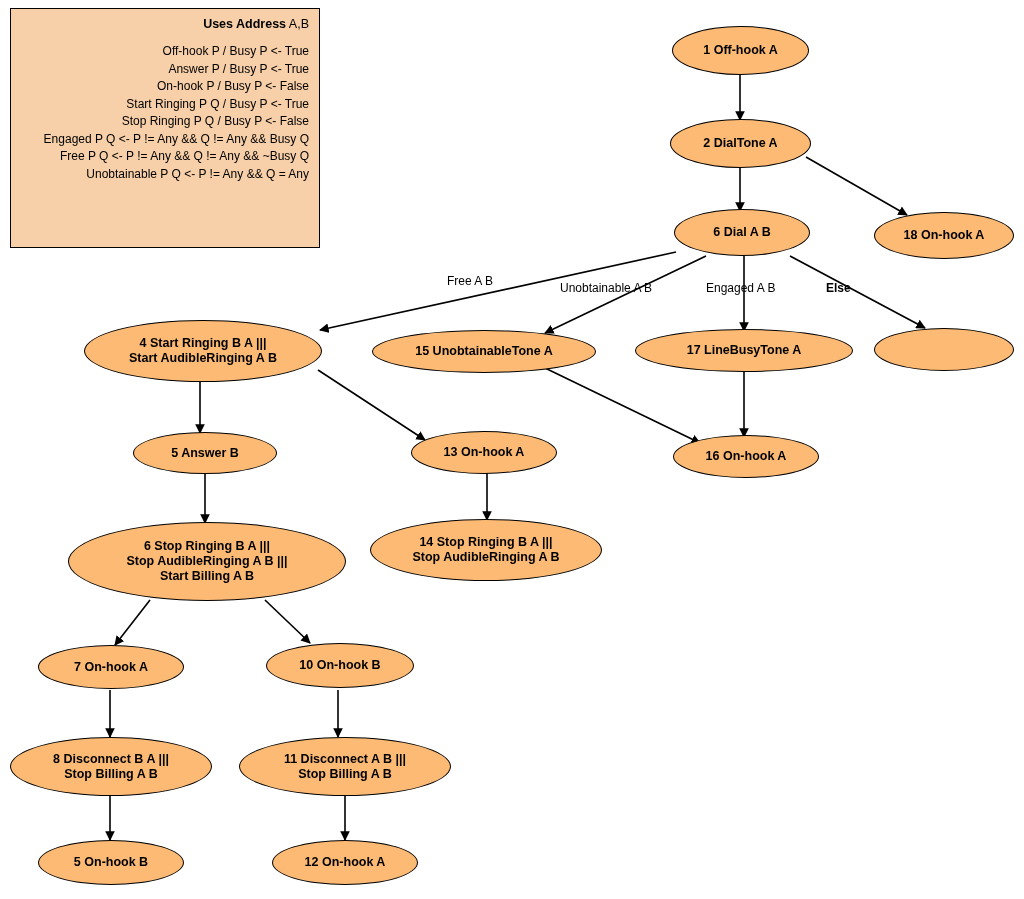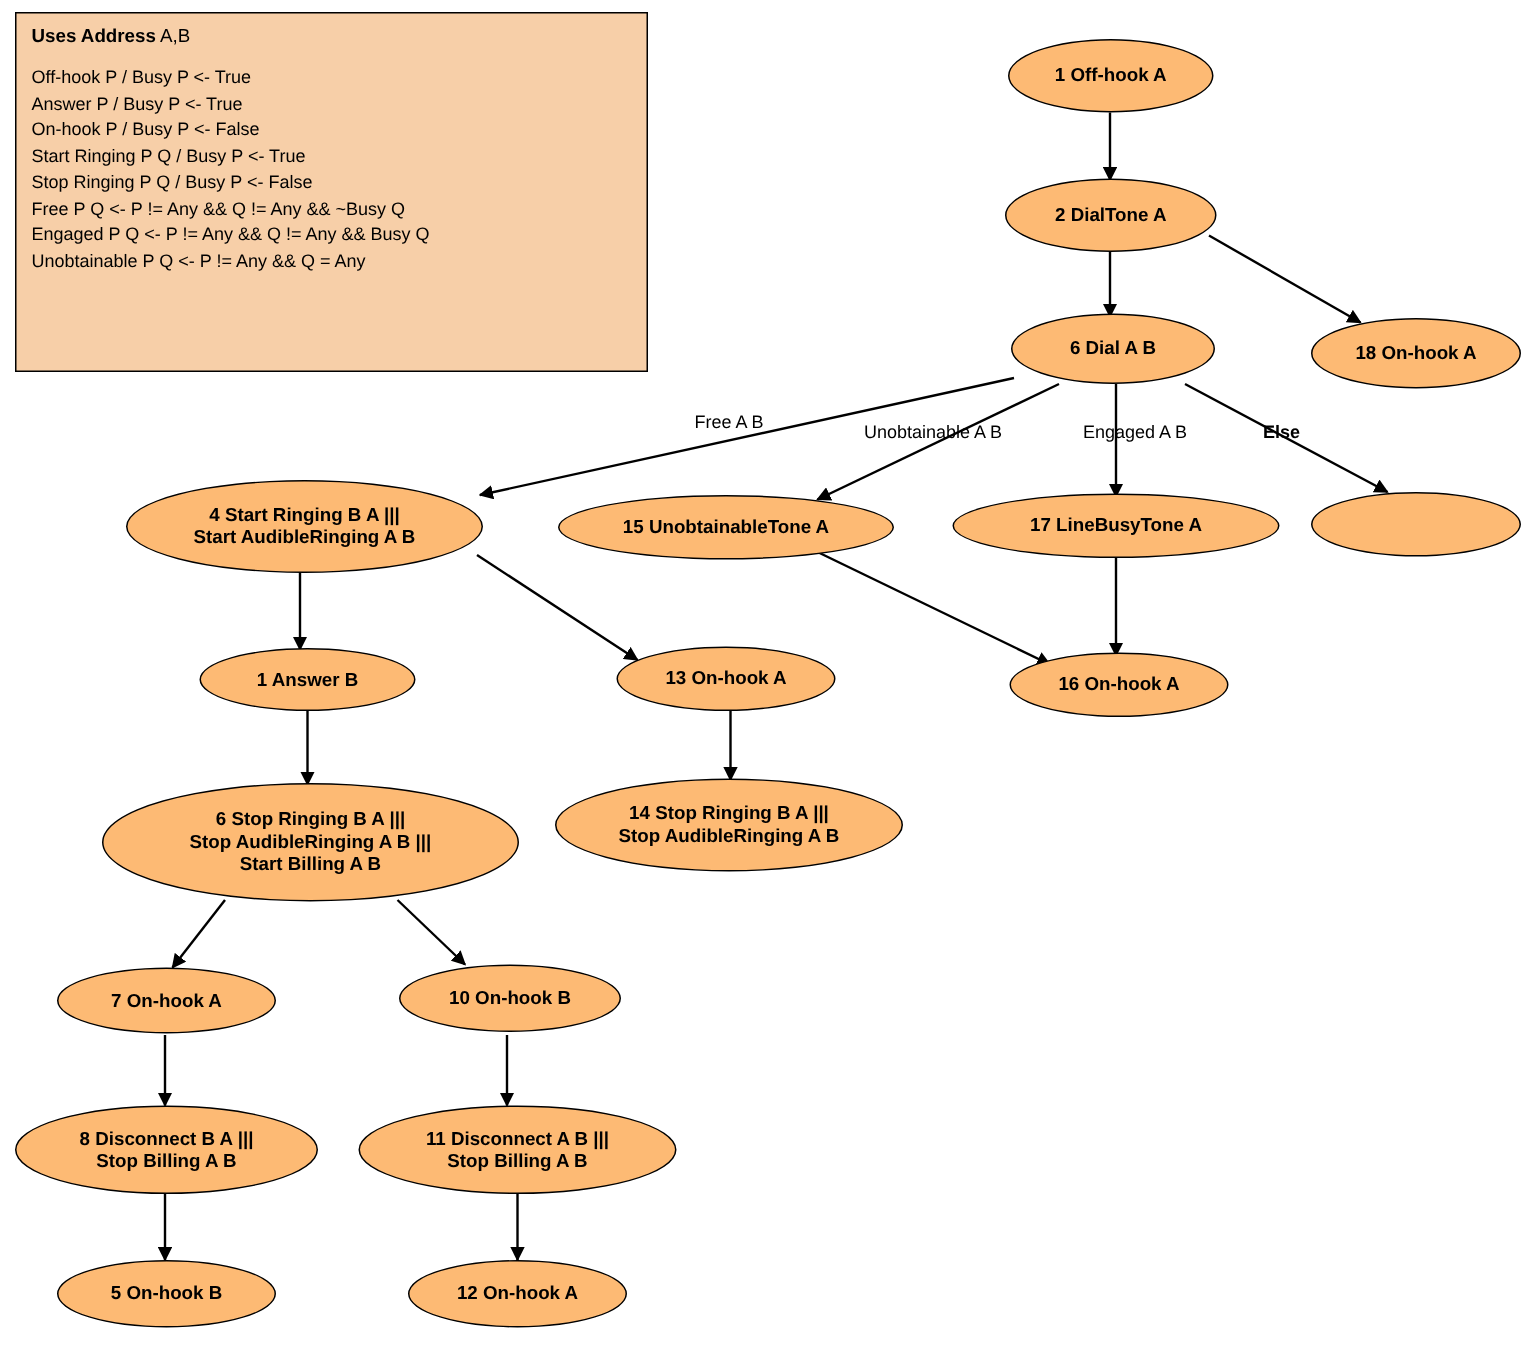--- a/index.html
+++ b/index.html
@@ -61,21 +61,20 @@
     font-weight: bold;
     line-height: 15px;
   }
   .node .ln {
     white-space: nowrap;
   }
   .elabel {
     position: absolute;
     font-size: 12px;
     white-space: nowrap;
-    margin-left: 16px;
   }
   .elabel.bold {
     font-weight: bold;
   }
 </style>
 </head>
 <body>
 
 <div id="canvas">
 
@@ -120,31 +119,31 @@
       <path d="M 110 690 L 110 737"></path>
 
       <path d="M 338 690 L 338 737"></path>
 
       <path d="M 110 796 L 110 840"></path>
 
       <path d="M 345 796 L 345 840"></path>
     </g>
   </svg>
 
-  <div class="legend" style="left:10px; top:8px; width:422px; height:240px;">
+  <div class="legend" style="left:10px; top:8px; width:310px; height:240px;text-align:right;">
     <div class="legend-title">
       <b>Uses Address</b><span class="plain"> A,B</span>
     </div>
     <div class="legend-line">Off-hook P / Busy P &lt;- True</div>
     <div class="legend-line">Answer P / Busy P &lt;- True</div>
     <div class="legend-line">On-hook P / Busy P &lt;- False</div>
     <div class="legend-line">Start Ringing P Q / Busy P &lt;- True</div>
     <div class="legend-line">Stop Ringing P Q / Busy P &lt;- False</div>
+    <div class="legend-line">Engaged P Q &lt;- P != Any &amp;&amp; Q != Any &amp;&amp; Busy Q</div>
     <div class="legend-line">Free P Q &lt;- P != Any &amp;&amp; Q != Any &amp;&amp; ~Busy Q</div>
-    <div class="legend-line">Engaged P Q &lt;- P != Any &amp;&amp; Q != Any &amp;&amp; Busy Q</div>
     <div class="legend-line">Unobtainable P Q &lt;- P != Any &amp;&amp; Q = Any</div>
   </div>
 
   <div class="node" style="left:672px; top:26px; width:137px; height:49px;">
     <span class="ln">1 Off-hook A</span>
   </div>
 
   <div class="node" style="left:670px; top:119px; width:141px; height:49px;">
     <span class="ln">2 DialTone A</span>
   </div>
@@ -168,21 +167,21 @@
 
   <div class="node" style="left:635px; top:329px; width:218px; height:43px;">
     <span class="ln">17 LineBusyTone A</span>
   </div>
 
   <div class="node" style="left:874px; top:328px; width:140px; height:43px;">
     <span class="ln"></span>
   </div>
 
   <div class="node" style="left:133px; top:432px; width:144px; height:42px;">
-    <span class="ln">1 Answer B</span>
+    <span class="ln">5 Answer B</span>
   </div>
 
   <div class="node" style="left:411px; top:431px; width:146px; height:43px;">
     <span class="ln">13 On-hook A</span>
   </div>
 
   <div class="node" style="left:673px; top:435px; width:146px; height:43px;">
     <span class="ln">16 On-hook A</span>
   </div>
 

